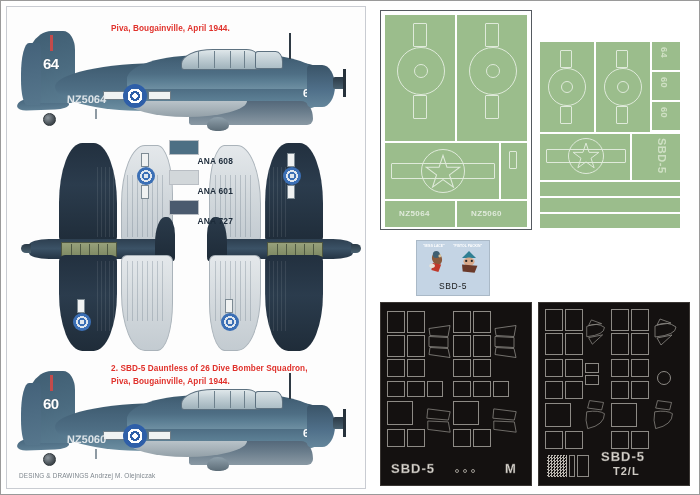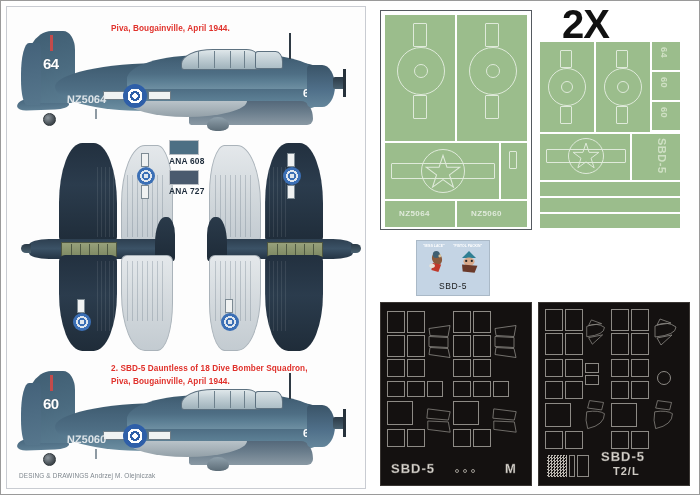--- a/index.html
+++ b/index.html
@@ -98,21 +98,21 @@
       #dfe6ee 33% 46%,
       #3b6fb5 46% 100%);}
   .plan-bar{position:absolute;background:#f0f2f2;border:1px solid #7d8a93;box-sizing:border-box;}
   .rivets{position:absolute;background:
      repeating-linear-gradient(90deg,rgba(255,255,255,.18) 0 1px,transparent 1px 4px);}
   .panellines{position:absolute;background:
      repeating-linear-gradient(90deg,rgba(110,125,138,.55) 0 1px,transparent 1px 5px);}
 
   
   .swatches{position:absolute;left:162px;top:133px;width:64px;}
-  .sw-row{margin-bottom:4px;}
+  .sw-row{margin-bottom:4px;text-align:right;}
   .sw-chip{width:30px;height:15px;border:1px solid #b9bec4;box-sizing:border-box;}
   .sw-label{color:#1d2b3a;font-weight:bold;font-size:8.4px;margin-top:1px;letter-spacing:.2px;}
 
   .credit{position:absolute;left:12px;top:465px;color:#7e868d;font-size:6.4px;letter-spacing:.15px;}
 
   
   .right{position:absolute;left:372px;top:0;width:328px;height:495px;}
 
   .sheet-green{position:absolute;background:#ffffff;border:1px solid #555a60;box-sizing:border-box;}
   .gm{position:absolute;background:#9bbd8c;box-sizing:border-box;}
@@ -256,28 +256,32 @@
         <div class="plan-bar" style="left:30px;top:160px;width:8px;height:14px;"></div>
         <div class="plan-roundel" style="left:26px;top:174px;width:18px;height:18px;"></div>
       </div>
 
       <div class="swatches" style="left:162px;top:1px;">
         <div class="sw-row">
           <div class="sw-chip" style="background:#4d6f84;"></div>
           <div class="sw-label">ANA 608</div>
         </div>
         <div class="sw-row">
+          <div class="sw-chip" style="background:#d2d7da;"></div>
+          <div class="sw-label">ANA 601</div>
+        </div>
+        <div class="sw-row">
           <div class="sw-chip" style="background:#4a5a6e;"></div>
           <div class="sw-label">ANA 727</div>
         </div>
       </div>
     </div>
 
     <div class="caption c2">
-      <div>2. SBD-5 Dauntless of 18 Dive Bomber Squadron,</div>
+      <div>2. SBD-5 Dauntless of 26 Dive Bomber Squadron,</div>
       <div>Piva, Bougainville, April 1944.</div>
     </div>
 
     <div class="profile" style="left:0;top:346px;width:360px;height:122px;">
       <div class="tailplane" style="left:10px;top:84px;width:52px;height:13px;transform:rotate(-2deg);"></div>
       <div class="fin" style="left:16px;top:18px;width:52px;height:72px;"></div>
       <div class="fin-rudder" style="left:14px;top:30px;width:20px;height:62px;"></div>
       <div class="rudderstripe red" style="left:43px;top:22px;width:2.5px;height:16px;"></div>
       <div class="tailnum" style="left:36px;top:42px;">60</div>
 
@@ -310,21 +314,20 @@
       <div class="gearleg" style="left:88px;top:96px;width:2px;height:10px;"></div>
       <div class="wheelfair" style="left:200px;top:104px;width:22px;height:14px;"></div>
       <div class="wheel" style="left:36px;top:100px;width:11px;height:11px;"></div>
     </div>
 
     <div class="credit">DESING &amp; DRAWINGS  Andrzej M. Olejniczak</div>
   </div>
 
   <div class="right">
 
-    <div class="twoX" style="left:190px;top:2px;">2X</div>
 
     <div class="sheet-green" style="left:8px;top:10px;width:152px;height:220px;">
 
       <div class="gm" style="left:4px;top:4px;width:70px;height:126px;"></div>
       <div class="gm" style="left:76px;top:4px;width:70px;height:126px;"></div>
       <div class="gm" style="left:4px;top:132px;width:114px;height:56px;"></div>
       <div class="gm" style="left:120px;top:132px;width:26px;height:56px;"></div>
       <div class="gm" style="left:4px;top:190px;width:70px;height:26px;"></div>
       <div class="gm" style="left:76px;top:190px;width:70px;height:26px;"></div>
 

